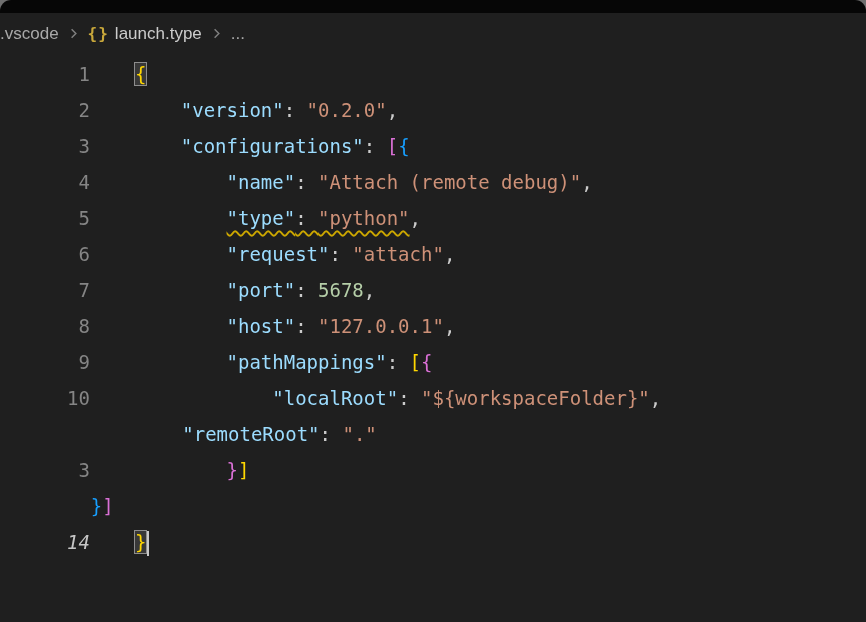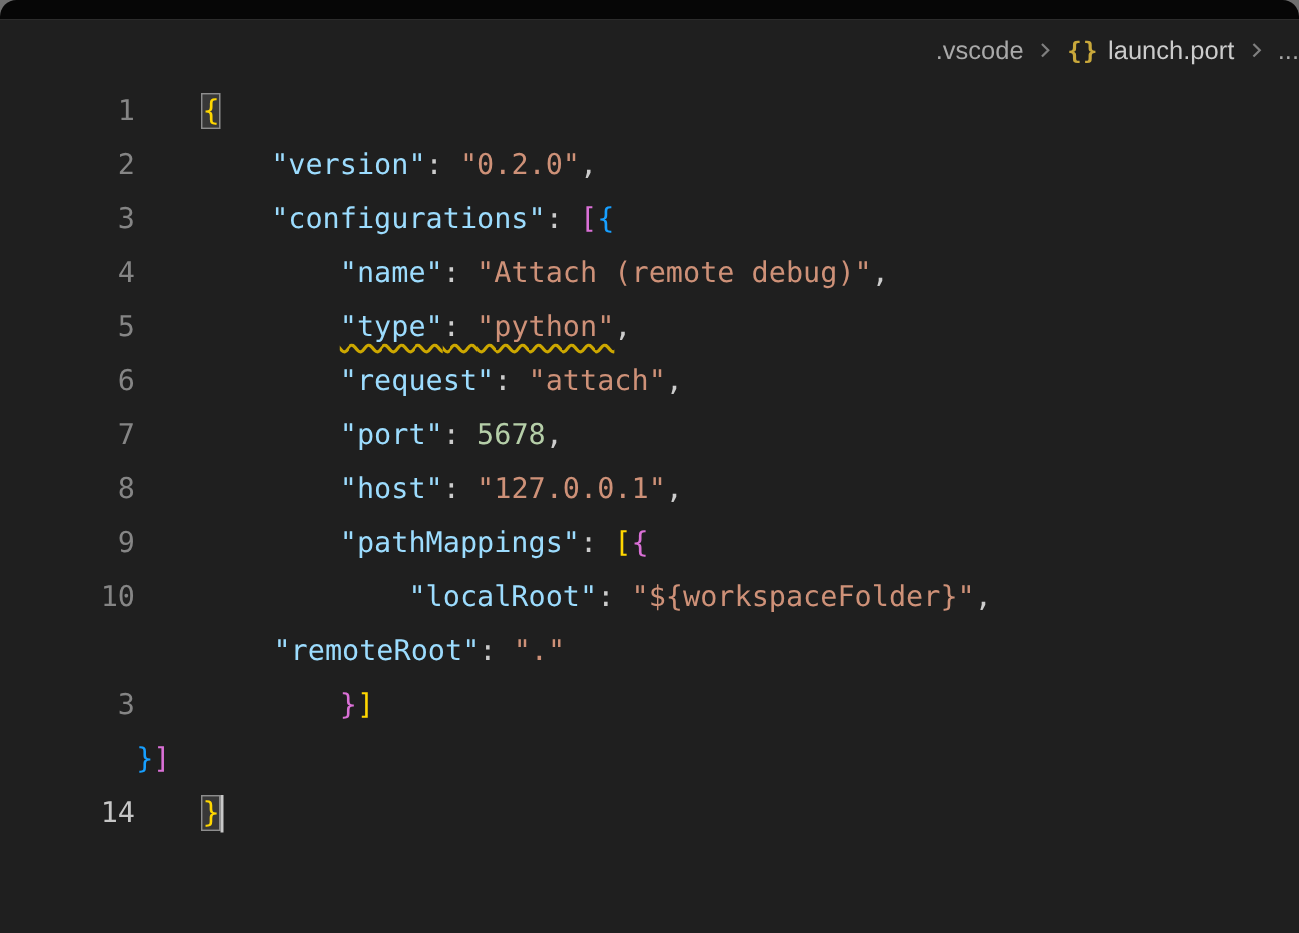--- a/index.html
+++ b/index.html
@@ -16,45 +16,44 @@
   .titlebar {
     position: relative; height: 13px;
     background: #060606;
     border-radius: 11px 11px 0 0;
   }
 
   .breadcrumb {
     position: relative;
     height: 41px;
     display: flex; align-items: center;
-    padding-left: 21px; gap: 7px;
+    gap: 7px;
     font-family: "Liberation Sans", sans-serif;
     font-size: 17px;
     color: var(--breadcrumb_fg, #a9a9a9);
     background: var(--bg, #1f1f1f);
-    justify-content: flex-end;
   }
   .bc-sep { flex: none; }
   .bc-sep path { stroke: #7f7f7f; fill: none; stroke-width: 1.6; }
   .bc-file { display: flex; align-items: center; gap: 6px; color: var(--breadcrumb_file_fg, #cccccc); }
   .json-icon {
     color: var(--json_icon, #c9a83b);
     font-family: "DejaVu Sans Mono", monospace;
     font-size: 16px; font-weight: bold;
     letter-spacing: 1px;
   }
 
   .editor { position: relative; padding-top: 2px; }
   .code-line { display: flex; height: 36px; line-height: 36px; font-size: 19px; }
   .gutter {
     flex: none; width: 90px; text-align: right;
     color: var(--gutter_fg, #858585);
     user-select: none;
   }
-  .code-line.active .gutter { color: var(--gutter_active, #c6c6c6); }
+  .code-line.active .gutter { color: var(--gutter_active, #c6c6c6); font-style: italic; }
   .code { position: relative; margin-left: 45px; flex: 1; white-space: pre; }
   .guide { position: absolute; top: 0; bottom: 0; width: 1px; background: var(--guide, #404040); z-index: 0; }
   .code span { position: relative; z-index: 1; }
 
   .tk-key   { color: var(--key, #9cdcfe); }
   .tk-str   { color: var(--str, #ce9178); }
   .tk-num   { color: var(--num, #b5cea8); }
   .tk-punct { color: var(--punct, #cccccc); }
   .tk-b1    { color: var(--bracket1, #ffd700); }
   .tk-b2    { color: var(--bracket2, #da70d6); }
@@ -85,21 +84,21 @@
   <div class="corner-strip"></div>
   <div class="titlebar"></div>
 
   <div class="breadcrumb">
     <span>.vscode</span>
     <svg class="bc-sep" width="15" height="15" viewBox="0 0 16 16">
         <path d="M6 3.5l4.5 4.5L6 12.5"></path>
       </svg>
     <span class="bc-file">
       <span class="json-icon">{}</span>
-      <span>launch.port</span>
+      <span>launch.type</span>
     </span>
     <svg class="bc-sep" width="15" height="15" viewBox="0 0 16 16">
         <path d="M6 3.5l4.5 4.5L6 12.5"></path>
       </svg>
     <span>...</span>
   </div>
 
   <div class="editor" id="editor">
       <div class="code-line">
         <div class="gutter">1</div>

